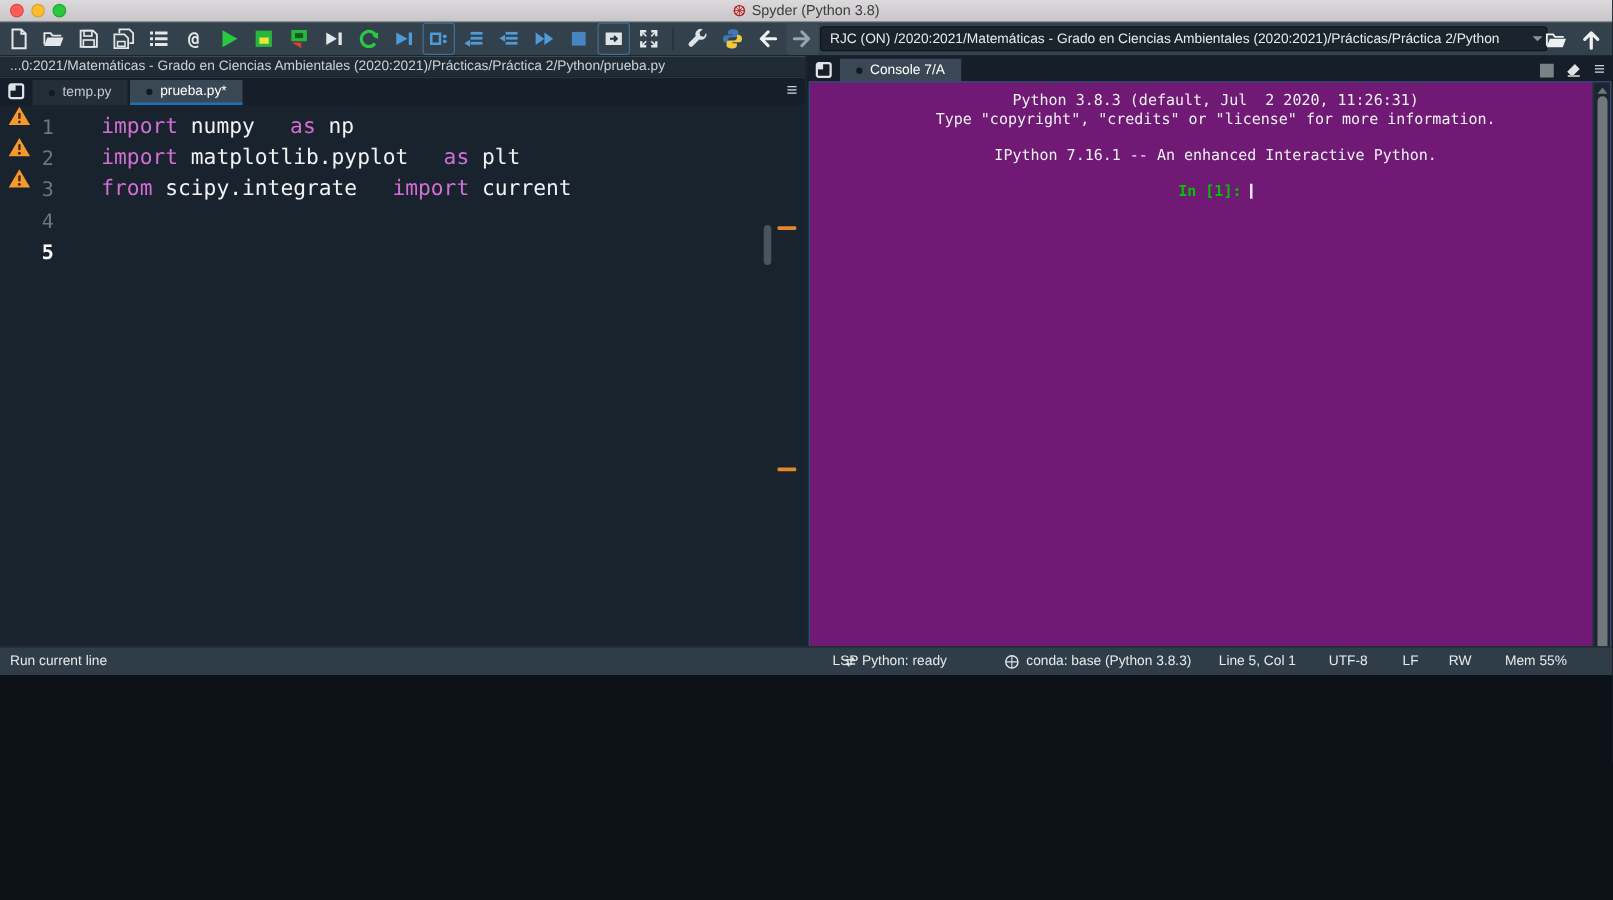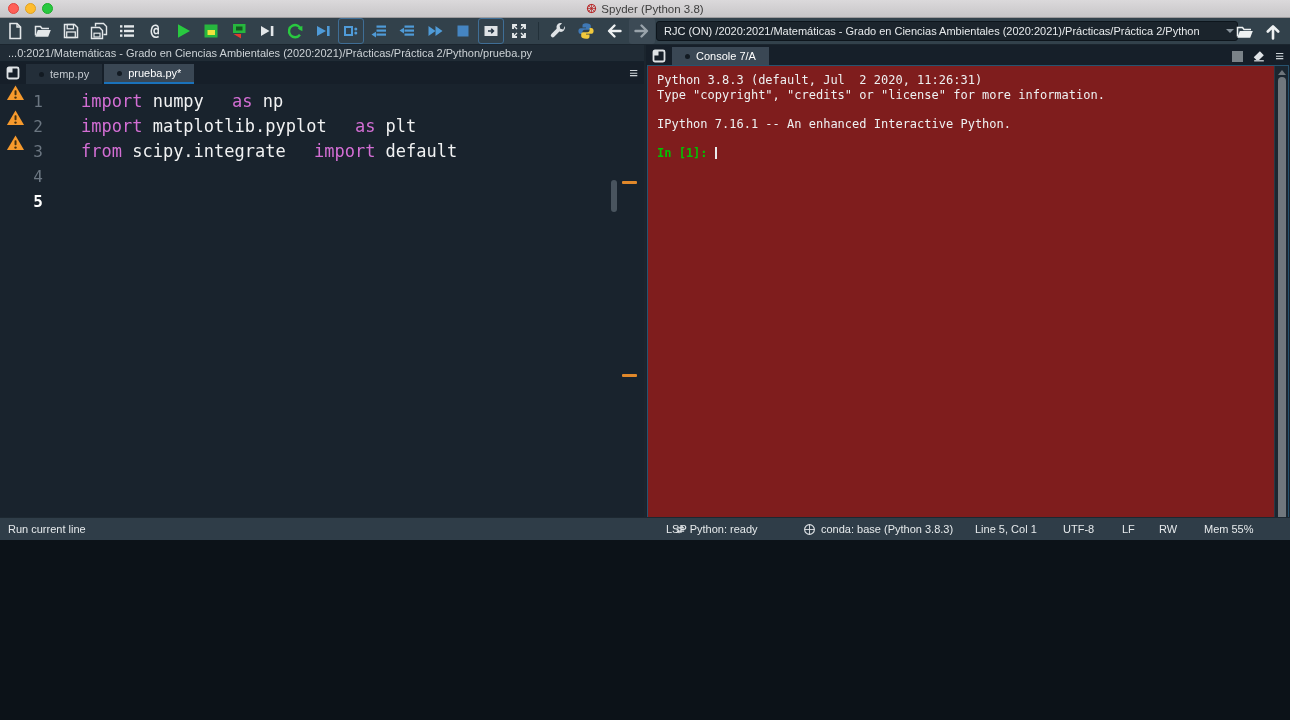--- a/index.html
+++ b/index.html
@@ -72,21 +72,21 @@
   .code-cell { font-family:"DejaVu Sans Mono", monospace; font-size:17px; line-height:25px;
                white-space:pre; padding-left:3px; }
   .ed-row.current .code-cell { background:#2a333d; width:558px; flex:none; }
   .tok-keyword { color:#d36ed4;margin-left:18px; }
   .tok-plain { color:#f1f2f3; }
   .ed-vscroll { position:absolute; left:611px; top:96px; width:6px; height:32px; background:#49545e; border-radius:3px; }
   .scroll-flag { position:absolute; left:622px; width:15px; height:3px; background:#e0882a; border-radius:1px; }
 
   
   .console-content { position:absolute; top:20px; left:1px; right:1px; height:607px;
-                     background:#7f1d1d; border:1px solid #27536f; }
+                     background:#701a75; border:1px solid #27536f;text-align:center; }
   .console-out { padding:7px 0 0 9px; font-family:"DejaVu Sans Mono", monospace; font-size:12px;
                  line-height:14.5px; color:#eef1f2; white-space:pre; }
   .con-line { min-height:14.5px; }
   .prompt { color:#00c300; font-weight:bold; }
   .cursor { display:inline-block; width:2px; height:12px; background:#e8ebec; vertical-align:-2px; }
   .con-scroll { position:absolute; top:0; right:0; bottom:0; width:14px; background:#1b2630; border-left:1px solid #2a3845; }
   .con-scroll .arr { position:absolute; left:3px; width:0; height:0; border-left:4px solid transparent; border-right:4px solid transparent; }
   .arr.up { top:4px; border-bottom:5px solid #6f767c; }
   .arr.down { bottom:4px; border-top:5px solid #6f767c; }
   .con-handle { position:absolute; left:3px; top:11px; width:8px; height:520px; background:#70777d; border-radius:4px; }
@@ -323,21 +323,21 @@
                     <circle cx="12" cy="16.9" r="1.5" fill="#45300e"></circle>
                   </svg></span><span class="lnum">2</span></div>
               <div class="code-cell"><span class="tok-keyword">import</span><span class="tok-plain"> matplotlib.pyplot </span><span class="tok-keyword">as</span><span class="tok-plain"> plt</span></div>
             </div>
             <div class="ed-row">
               <div class="gutter"><span class="warn-wrap"><svg viewBox="0 0 24 21">
                     <path d="M12 1.5 22.8 20H1.2Z" fill="#F79A2D"></path>
                     <rect x="10.8" y="7.5" width="2.5" height="6.5" rx="1" fill="#45300e"></rect>
                     <circle cx="12" cy="16.9" r="1.5" fill="#45300e"></circle>
                   </svg></span><span class="lnum">3</span></div>
-              <div class="code-cell"><span class="tok-keyword">from</span><span class="tok-plain"> scipy.integrate </span><span class="tok-keyword">import</span><span class="tok-plain"> default</span></div>
+              <div class="code-cell"><span class="tok-keyword">from</span><span class="tok-plain"> scipy.integrate </span><span class="tok-keyword">import</span><span class="tok-plain"> current</span></div>
             </div>
             <div class="ed-row">
               <div class="gutter"><span class="lnum">4</span></div>
               <div class="code-cell"></div>
             </div>
             <div class="ed-row current">
               <div class="gutter"><span class="lnum cur">5</span></div>
               <div class="code-cell"></div>
             </div>
           </div>

